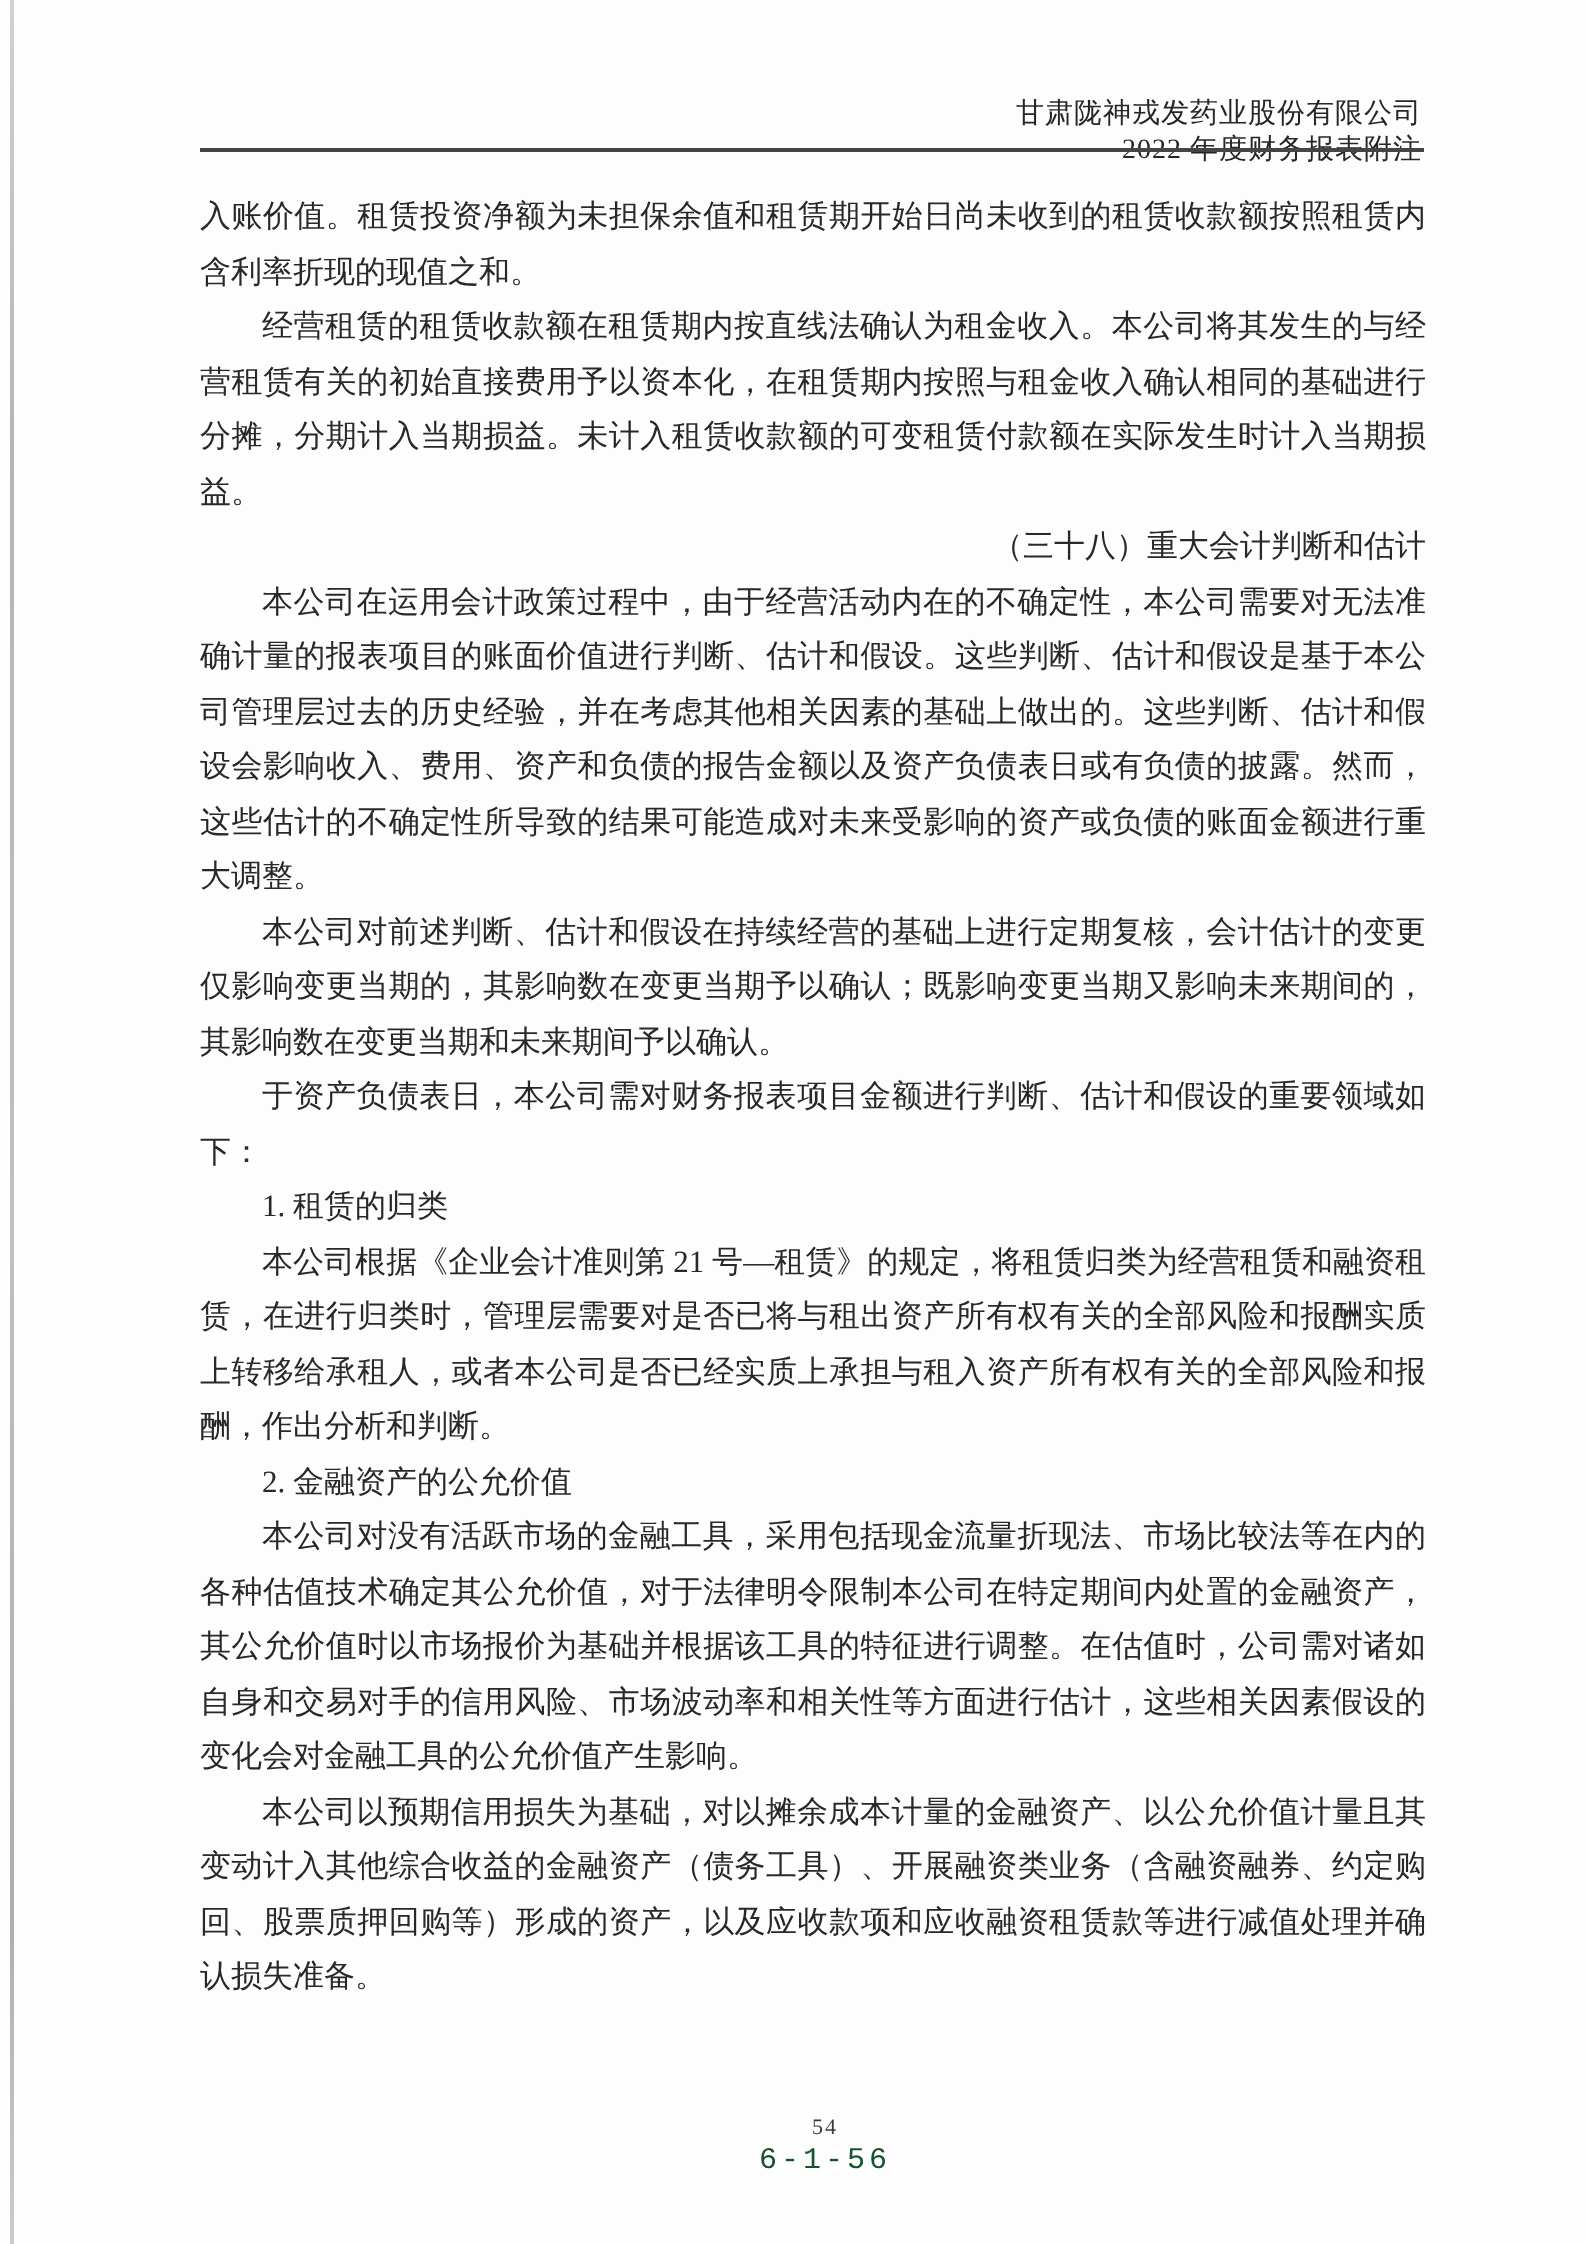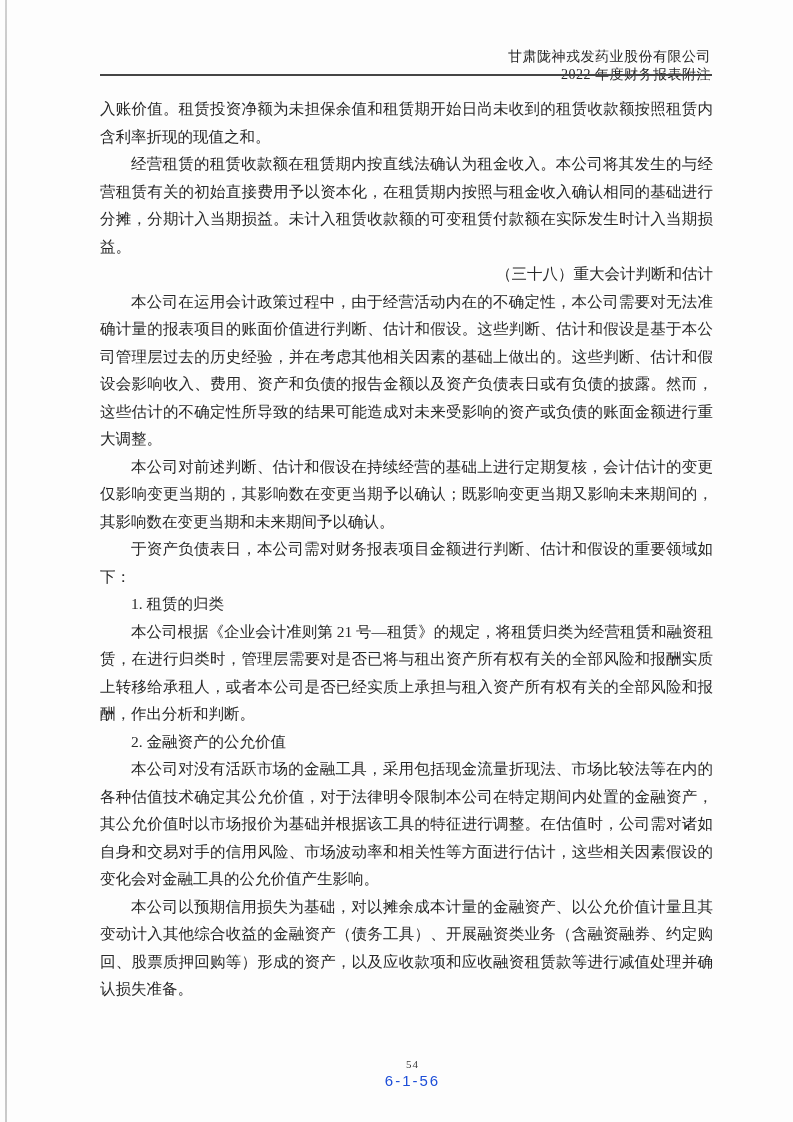--- a/index.html
+++ b/index.html
@@ -79,22 +79,22 @@
   }
   .footer .pg-small {
     font-size: 11px;
     line-height: 14px;
     letter-spacing: 1px;
   }
   .footer .pg-main {
     font-size: 15px;
     line-height: 20px;
     letter-spacing: 2px;
-    font-family: Liberation Sans, sans-serif;
-    color: #1d4ed8;
+    font-family: Liberation Mono, monospace;
+    color: #14532d;
   }
 </style>
 </head>
 <body>
 
 <div class="page">
 
   <div class="edge-artifact"></div>
 
   <header class="header">

